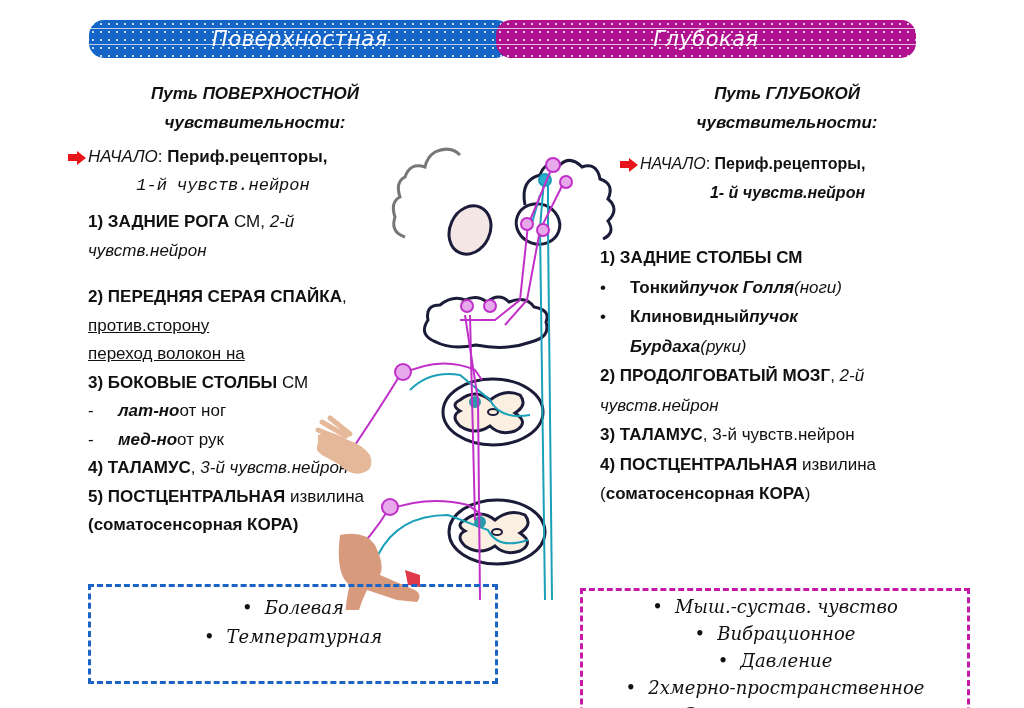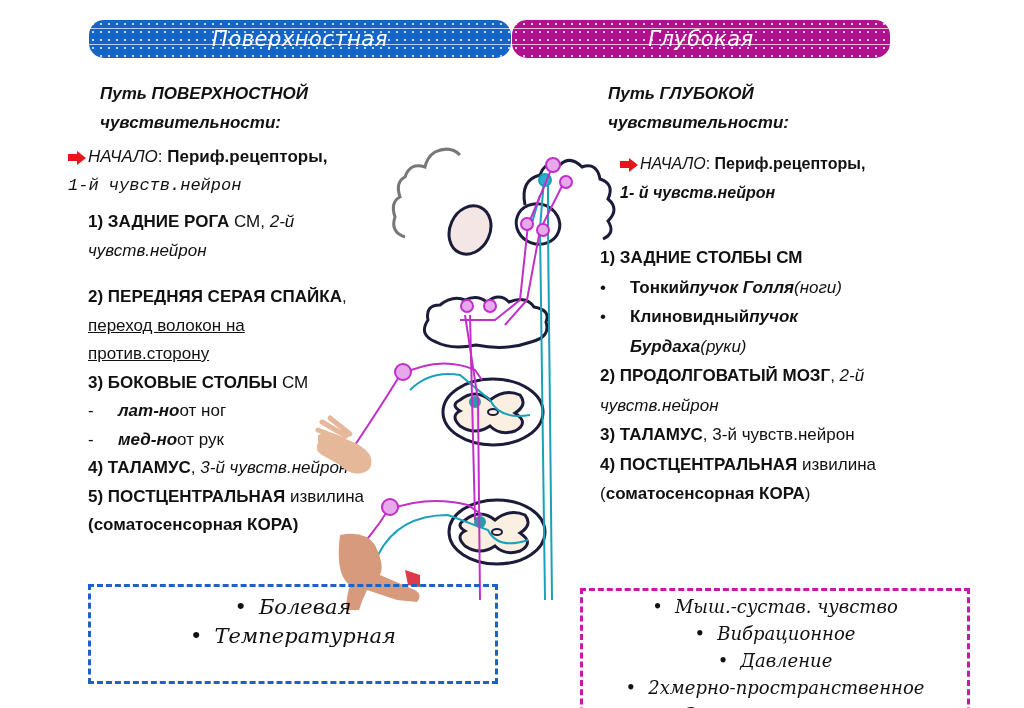--- a/index.html
+++ b/index.html
@@ -6,38 +6,38 @@
   body { width:1024px; height:708px; position:relative; overflow:hidden;
          font-family:"Liberation Sans", "DejaVu Sans", sans-serif; color:#111; }
 
   .banner { position:absolute; top:20px; height:38px; display:flex; align-items:center; justify-content:center;
             color:#fff; font-family:"DejaVu Sans", sans-serif; font-style:italic; font-size:21px; letter-spacing:0.5px;
             background-image:
               radial-gradient(circle, rgba(255,255,255,0.75) 0.8px, transparent 1.2px),
               linear-gradient(to bottom, transparent 8px, rgba(255,255,255,0.7) 8px, rgba(255,255,255,0.7) 9px, transparent 9px, transparent 24px, rgba(255,255,255,0.7) 24px, rgba(255,255,255,0.7) 25px, transparent 25px);
             background-size:8px 8px, 100% 100%;border-radius:15px; }
   .banner.blue { left:89px; width:422px; background-color:#1565c8; }
-  .banner.magenta { left:512px; width:378px; background-color:#b0128f; }
+  .banner.magenta { left:496px; width:420px; background-color:#b0128f; }
   .banner span { position:relative; z-index:1; }
 
   .txt { position:absolute; font-size:17px; line-height:28.5px; }
   .b { font-weight:bold; }
   .i { font-style:italic; }
   .u { text-decoration:underline; }
-  .center { }
+  .center { text-align:center; }
   .arrow-wrap { display:inline-flex; align-items:center; vertical-align:middle; margin-right:2px; }
   .arrow-shaft { width:9px; height:7px; background:#e8161b; }
   .arrow-head { width:0; height:0; border-top:7px solid transparent; border-bottom:7px solid transparent; border-left:9px solid #e8161b; }
 
   .box-blue { position:absolute; left:88px; top:584px; width:410px; height:100px;
               border:3px dashed #1b63c5; box-sizing:border-box; }
   .box-mag { position:absolute; left:580px; top:541px; width:390px; height:144px;
              border:3px dashed #c51aa8; box-sizing:border-box;margin-top:47px; }
   .hand-list { list-style:none; margin:0; padding:0; text-align:center;
-               font-family:"DejaVu Serif", serif; font-style:italic; font-size:21px; }
+               font-family:"DejaVu Serif", serif; font-style:italic; font-size:18px; }
   .box-blue .hand-list { padding-top:6px; line-height:29px; }
   .box-mag .hand-list { padding-top:2px; line-height:27px; font-size:18px; }
   .hand-list li::before { content:"•"; font-style:normal; margin-right:12px; }
 
   .bul { display:flex; }
   .bul .dot { width:30px; flex:none; }
   .diagram { position:absolute; left:290px; top:130px; width:340px; height:480px; }
 </style>
 </head>
 <body>
@@ -64,39 +64,39 @@
   <div class="i center" style="width:310px;font-family:Liberation Mono, monospace;">1-й чувств.нейрон</div>
 </div>
 
 <div class="txt" style="left:88px; top:208px; width:320px;">
   <div><span class="b">1) ЗАДНИЕ РОГА</span><span> СМ, </span><span class="i">2-й</span></div>
   <div class="i">чувств.нейрон</div>
 </div>
 
 <div class="txt" style="left:88px; top:283px; width:330px;">
   <div><span class="b">2) ПЕРЕДНЯЯ СЕРАЯ СПАЙКА</span><span>,</span></div>
+  <div class="u">против.сторону</div>
   <div class="u">переход волокон на</div>
-  <div class="u">против.сторону</div>
   <div><span class="b">3) БОКОВЫЕ СТОЛБЫ</span><span> СМ</span></div>
   <div class="bul">
       <span class="dot">-</span>
       <span class="b i">лат-но</span>
       <span> от ног</span>
     </div>
   <div class="bul">
       <span class="dot">-</span>
       <span class="b i">мед-но</span>
       <span> от рук</span>
     </div>
   <div><span class="b">4) ТАЛАМУС</span><span>, </span><span class="i">3-й чувств.нейрон</span></div>
   <div><span class="b">5) ПОСТЦЕНТРАЛЬНАЯ</span><span> извилина</span></div>
   <div class="b">(соматосенсорная КОРА)</div>
 </div>
 
-<div class="txt center b i" style="left:608px; top:80px; width:300px;">
+<div class="txt center b i" style="left:637px; top:80px; width:300px;">
   <div>Путь ГЛУБОКОЙ</div>
   <div>чувствительности:</div>
 </div>
 
 <div class="txt" style="left:620px; top:150px; width:340px; font-size:16px;">
   <div>
     <span class="arrow-wrap">
         <span class="arrow-shaft"></span>
         <span class="arrow-head"></span>
       </span><span class="i">НАЧАЛО</span><span>: </span><span class="b">Периф.рецепторы,</span>

